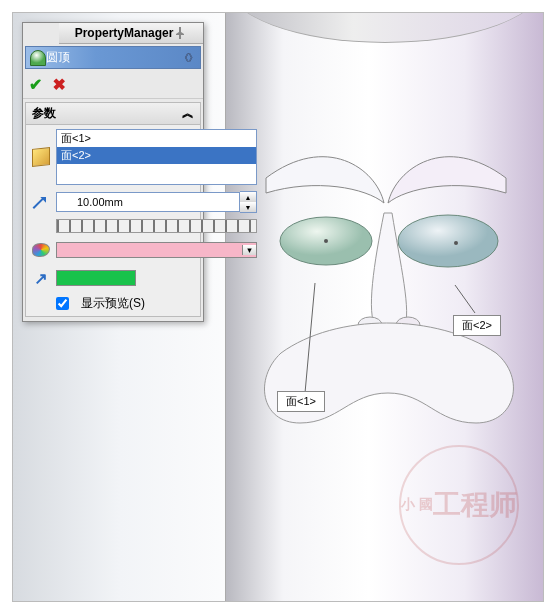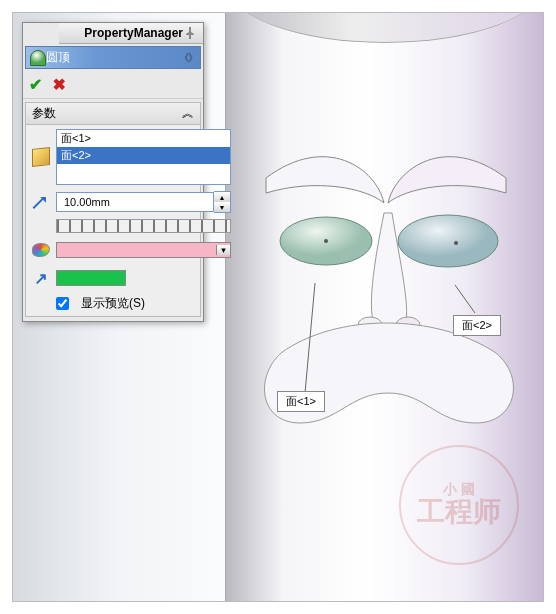--- a/index.html
+++ b/index.html
@@ -88,21 +88,21 @@
     background: #e9e9e9;
     box-shadow: 2px 2px 6px rgba(0,0,0,.3);
   }
   .pm-title {
     background: linear-gradient(#f4f4f4,#d8d8d8);
     border-bottom: 1px solid #aaa;
     padding: 3px 6px;
     font-weight: bold;
     display: flex;
     align-items: center;
-    justify-content: flex-end;
+    justify-content: center;
     margin-left: 36px;
   }
   .pin {
     width: 14px; height: 14px;
     display: inline-flex; align-items:center; justify-content:center;
     color: #777;
   }
   .feature-header {
     background: linear-gradient(90deg,#9bbde8,#6a98d4 40%,#5b88c6);
     color: #fff;
@@ -131,21 +131,21 @@
   }
   .ok-cancel .ok { color:#1a9e1a; font-size:16px; font-weight:bold; cursor:pointer;}
   .ok-cancel .cancel { color:#cc2020; font-size:16px; font-weight:bold; cursor:pointer;}
 
   .section-header {
     background: linear-gradient(#f0f0f0,#dcdcdc);
     border: 1px solid #bbb;
     margin: 3px 2px 0;
     padding: 2px 6px;
     display:flex; justify-content:space-between; align-items:center;
-    font-weight: normal;
+    font-weight: bold;
   }
   .section-body {
     border: 1px solid #bbb;
     border-top: none;
     margin: 0 2px 4px;
     background: #eee;
     padding: 4px;
     display: grid;
     grid-template-columns: 26px 1fr;
     row-gap: 6px;
@@ -156,21 +156,21 @@
     display:flex; align-items:center; justify-content:center;
   }
   .sel-list {
     background:#fff; border:1px solid #7a99c8; height:56px;
     font-size:11px; overflow:auto;
   }
   .sel-list .item { padding:1px 4px;}
   .sel-list .item.selected { background:#3b74c4; color:#fff;}
   .dist-row { display:flex; align-items:center; gap:0;}
   .dist-row input {
-    flex:1; height:20px; border:1px solid #7a99c8; padding:0 7px; font-size:11px;
+    flex:1; height:20px; border:1px solid #7a99c8; padding:0 20px; font-size:11px;
   }
   .spin {
     display:flex; flex-direction:column; border:1px solid #7a99c8; border-left:none;
   }
   .spin button { width:16px; height:10px; font-size:7px; line-height:7px; border:none; background:linear-gradient(#fff,#d7d7d7); cursor:pointer; padding:0;}
   .slider {
     height:14px; width:100%; border:1px solid #999;
     background: repeating-linear-gradient(90deg,#777 0,#777 2px,#f0f0f0 2px,#f0f0f0 12px);
     position:relative;
   }
@@ -205,21 +205,21 @@
   }
   .arrow-icon {
     width:18px;height:18px;display:flex;align-items:center;justify-content:center;color:#2b6cc4;font-size:16px;font-weight:bold;
   }
 
   .watermark {
     position:absolute; right:24px; bottom:36px;
     width:120px; height:120px; border-radius:50%;
     border:2px solid rgba(180,50,50,.18);
     display:flex; align-items:center; justify-content:center;
-    flex-direction:column;
+    flex-direction:row;
     color: rgba(180,50,50,.22);
     font-size:28px; font-weight:bold;
     text-align:center;
     line-height:1.1;
     pointer-events:none;
   }
   .watermark .small { font-size:14px; }
 </style>
 </head>
 <body>

